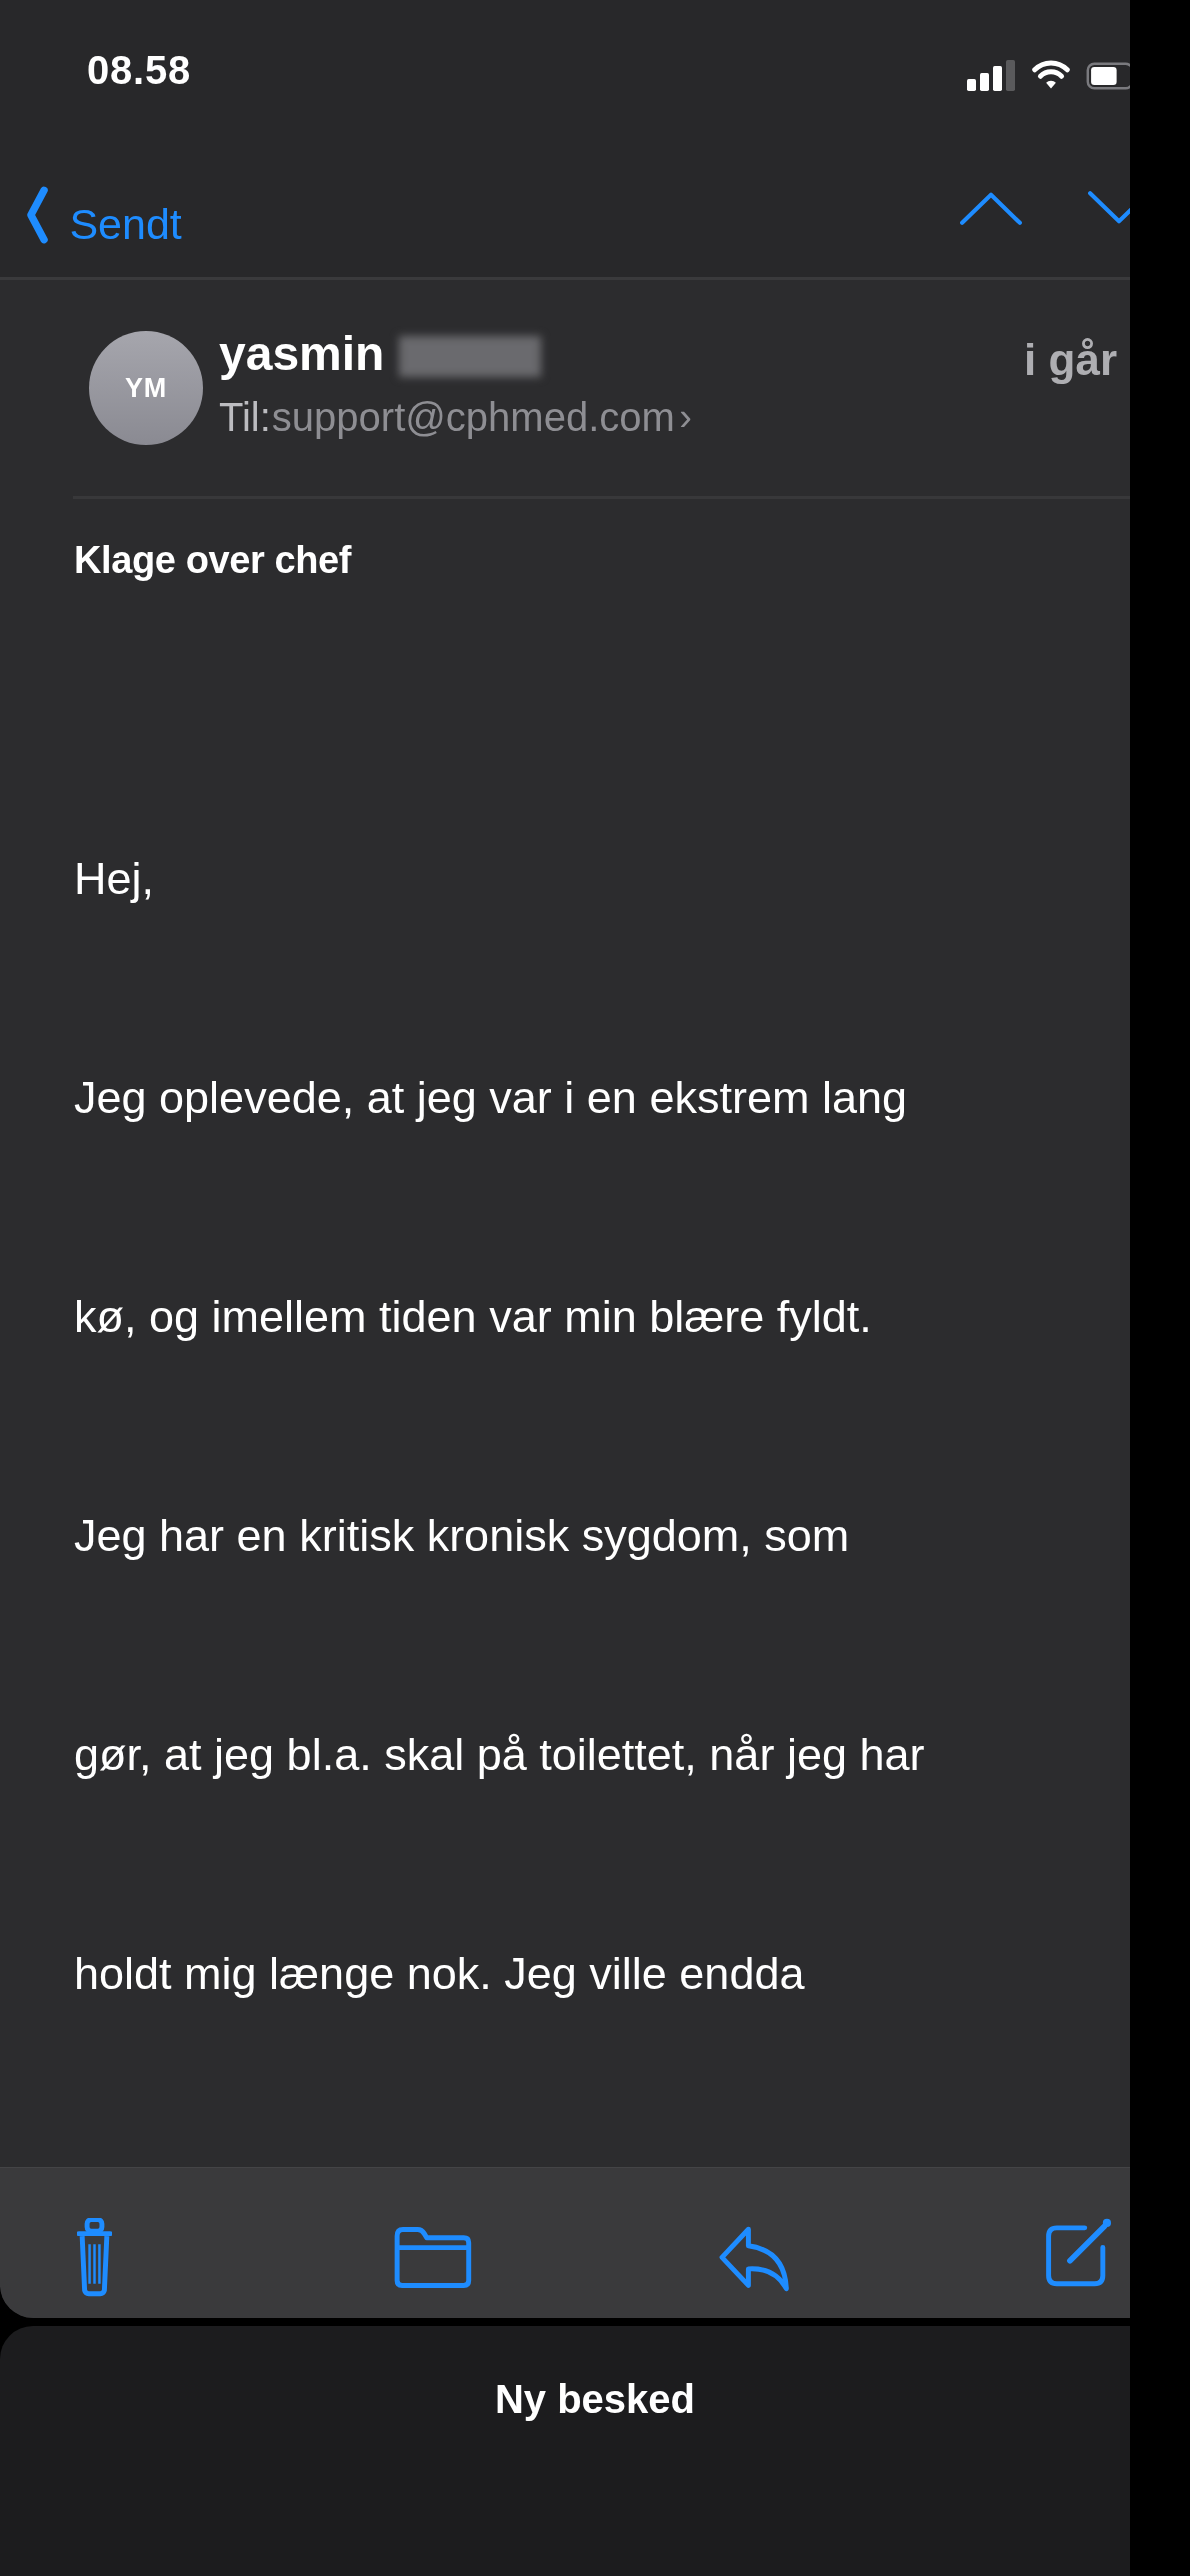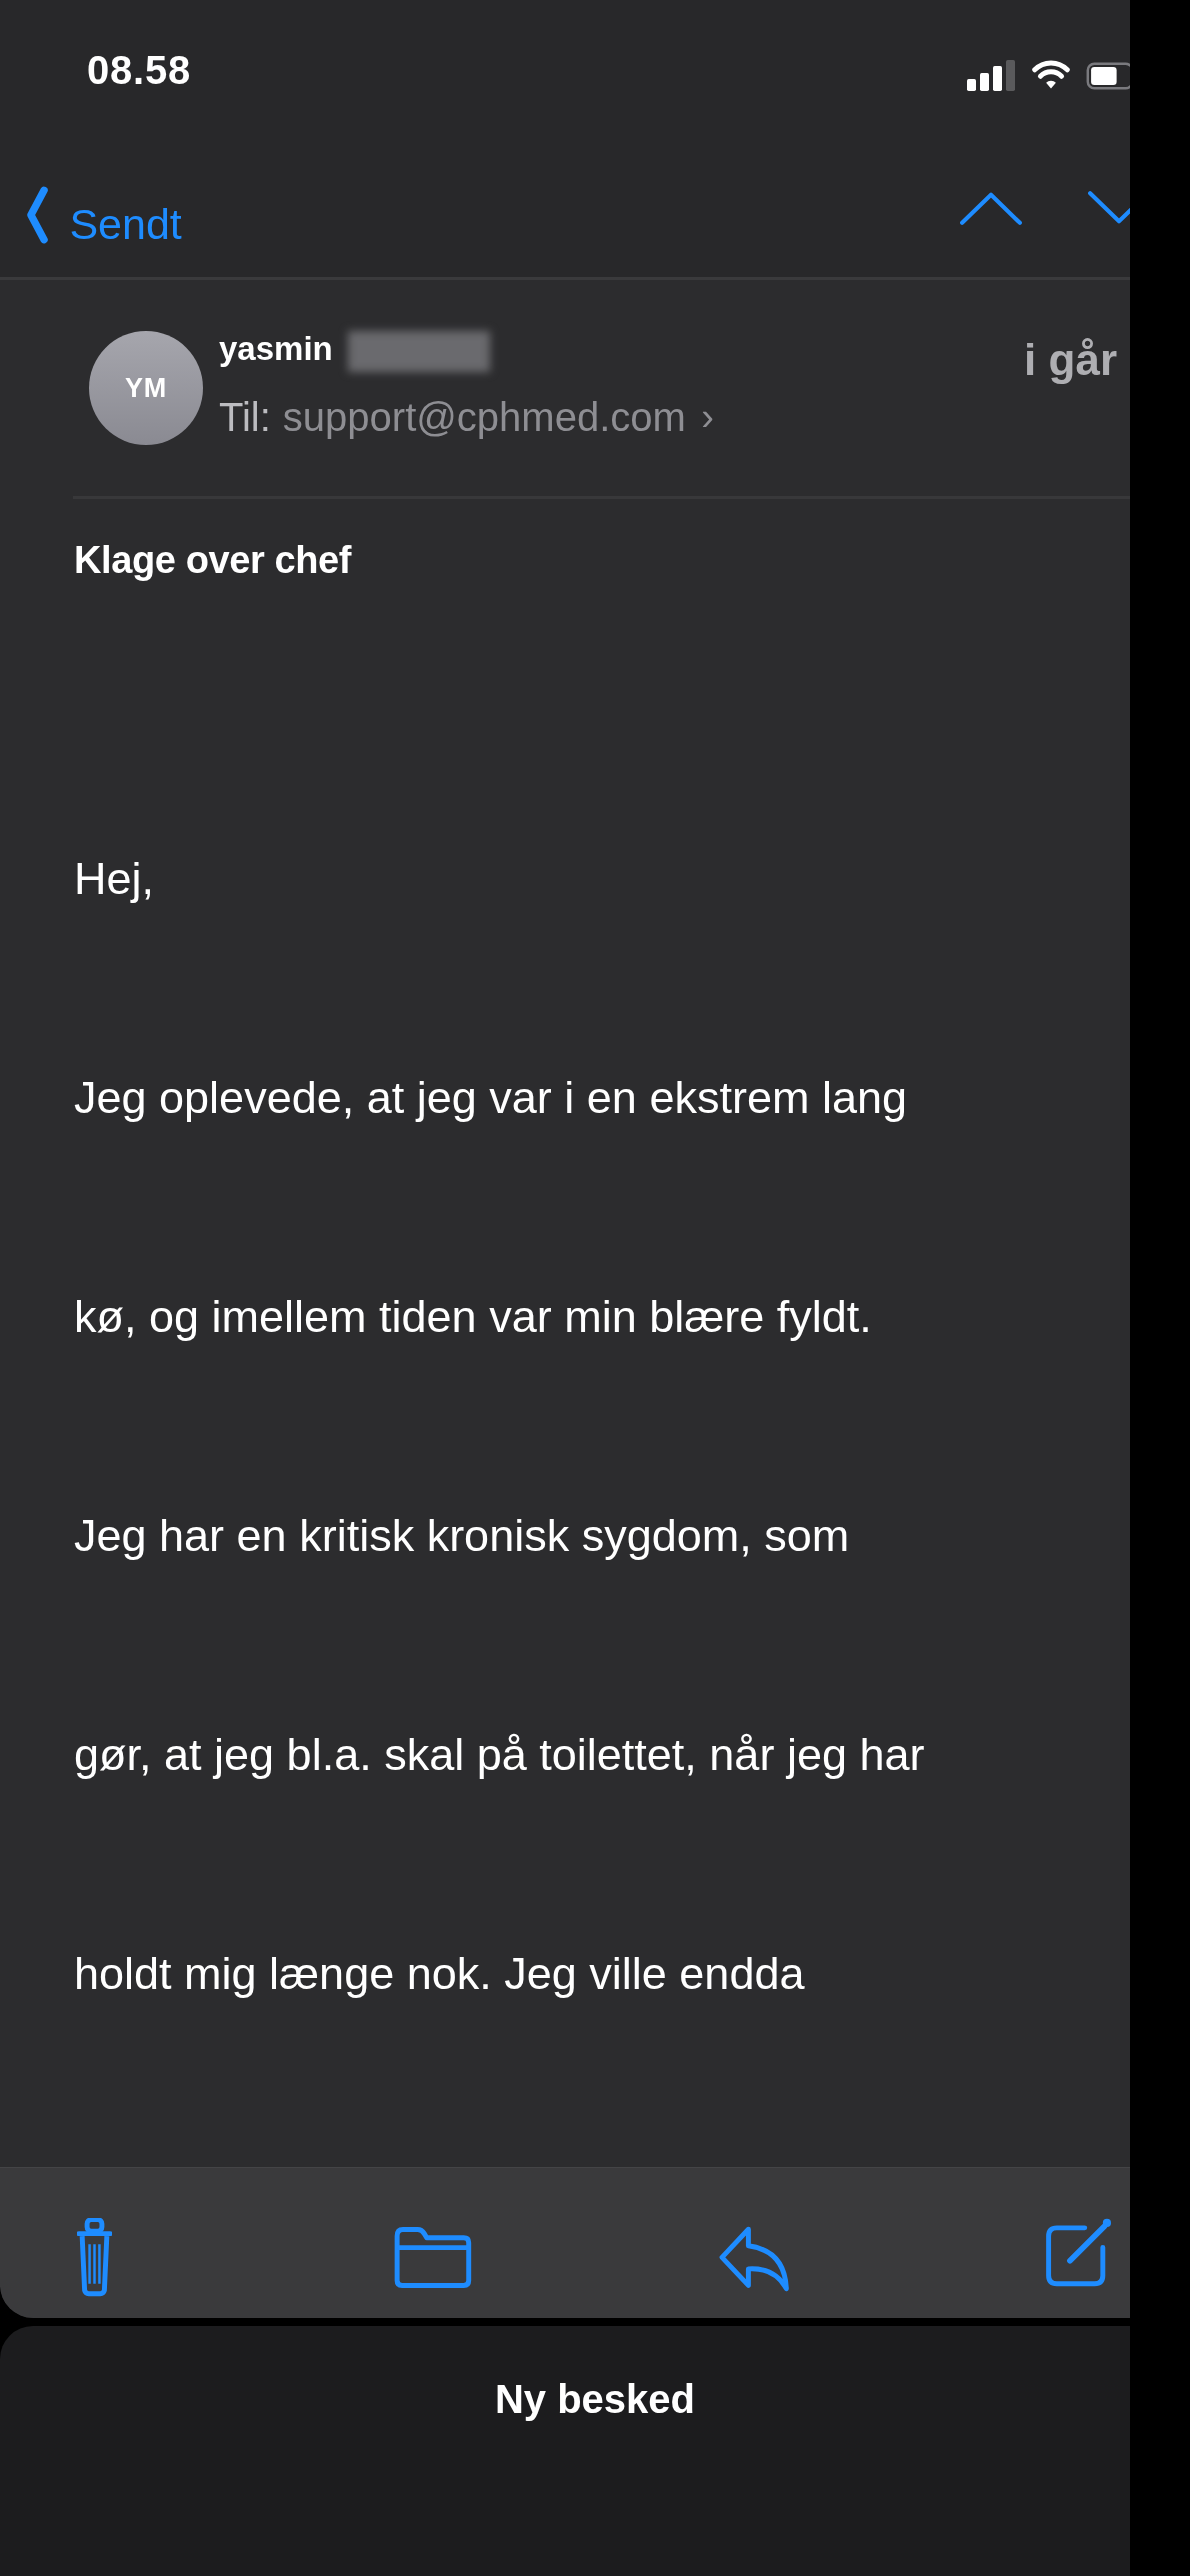--- a/index.html
+++ b/index.html
@@ -54,26 +54,26 @@
     .avatar {
       position: absolute; left: 89px; top: 331px; width: 114px; height: 114px;
       border-radius: 50%;
       background: linear-gradient(#a6a6ad, #8a8a92);
       display: flex; align-items: center; justify-content: center;
       font-size: 27px; font-weight: 700; color: #fff; letter-spacing: 0.8px;
     }
     .sender-name-row {
       position: absolute; left: 219px; top: 326px; display: flex; align-items: center; gap: 15px;
     }
-    .sender-name { font-size: 33px; font-weight: 700; color: #fff; }
+    .sender-name { font-size: 48px; font-weight: 700; color: #fff; }
     .sender-redacted {
       width: 142px; height: 41px; background: #6a6a6e; filter: blur(4.1px); margin-top: 5px;
     }
     .to-row {
-      position: absolute; left: 219px; top: 395px; display: flex; align-items: center; gap: 12px;
+      position: absolute; left: 219px; top: 395px; display: flex; align-items: center; gap: 1px;
       font-size: 40px; cursor: pointer;
     }
     .to-label { color: #bcbcc0; }
     .to-address { color: #8e8e93; }
     .to-chevron { color: #8e8e93; font-size: 38px; margin-left: 3.3px; }
     .date {
       position: absolute; right: 73px; top: 335px; font-size: 44px; color: #aeaeb2; font-weight: bold;
     }
     .divider-sender {
       position: absolute; left: 73px; top: 496px; width: 1117px; height: 2.5px; background: #38383a;

